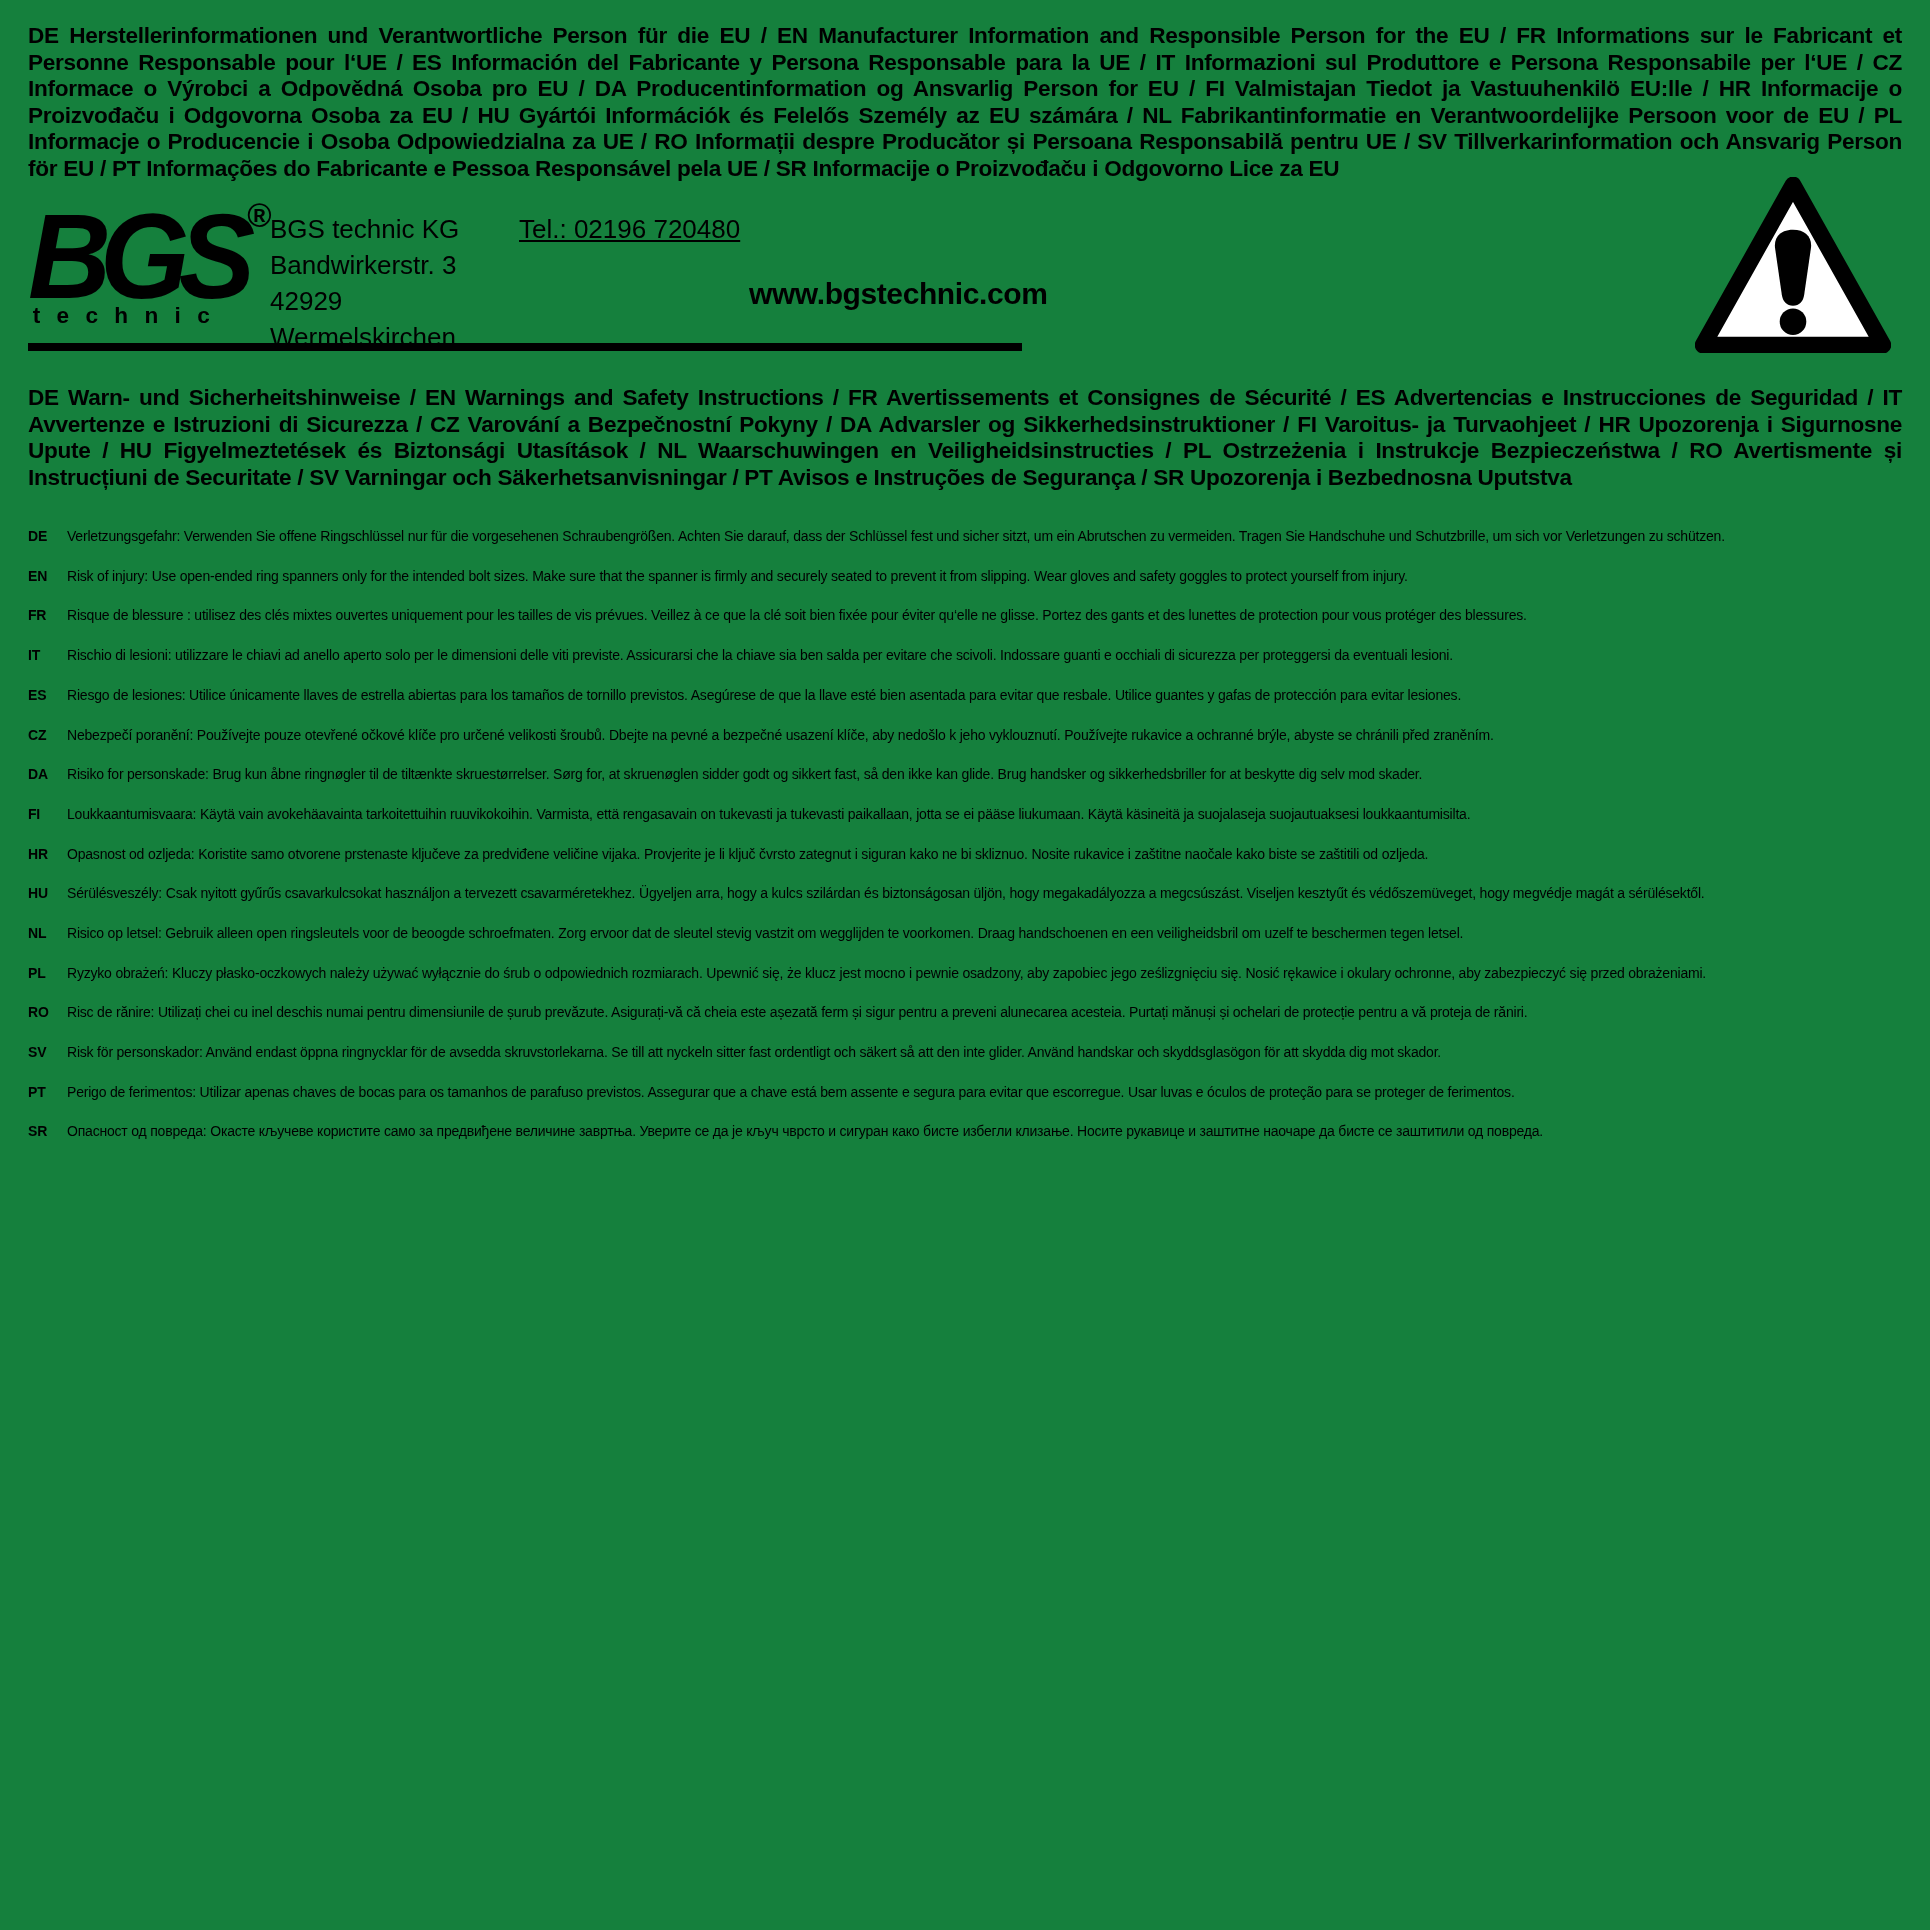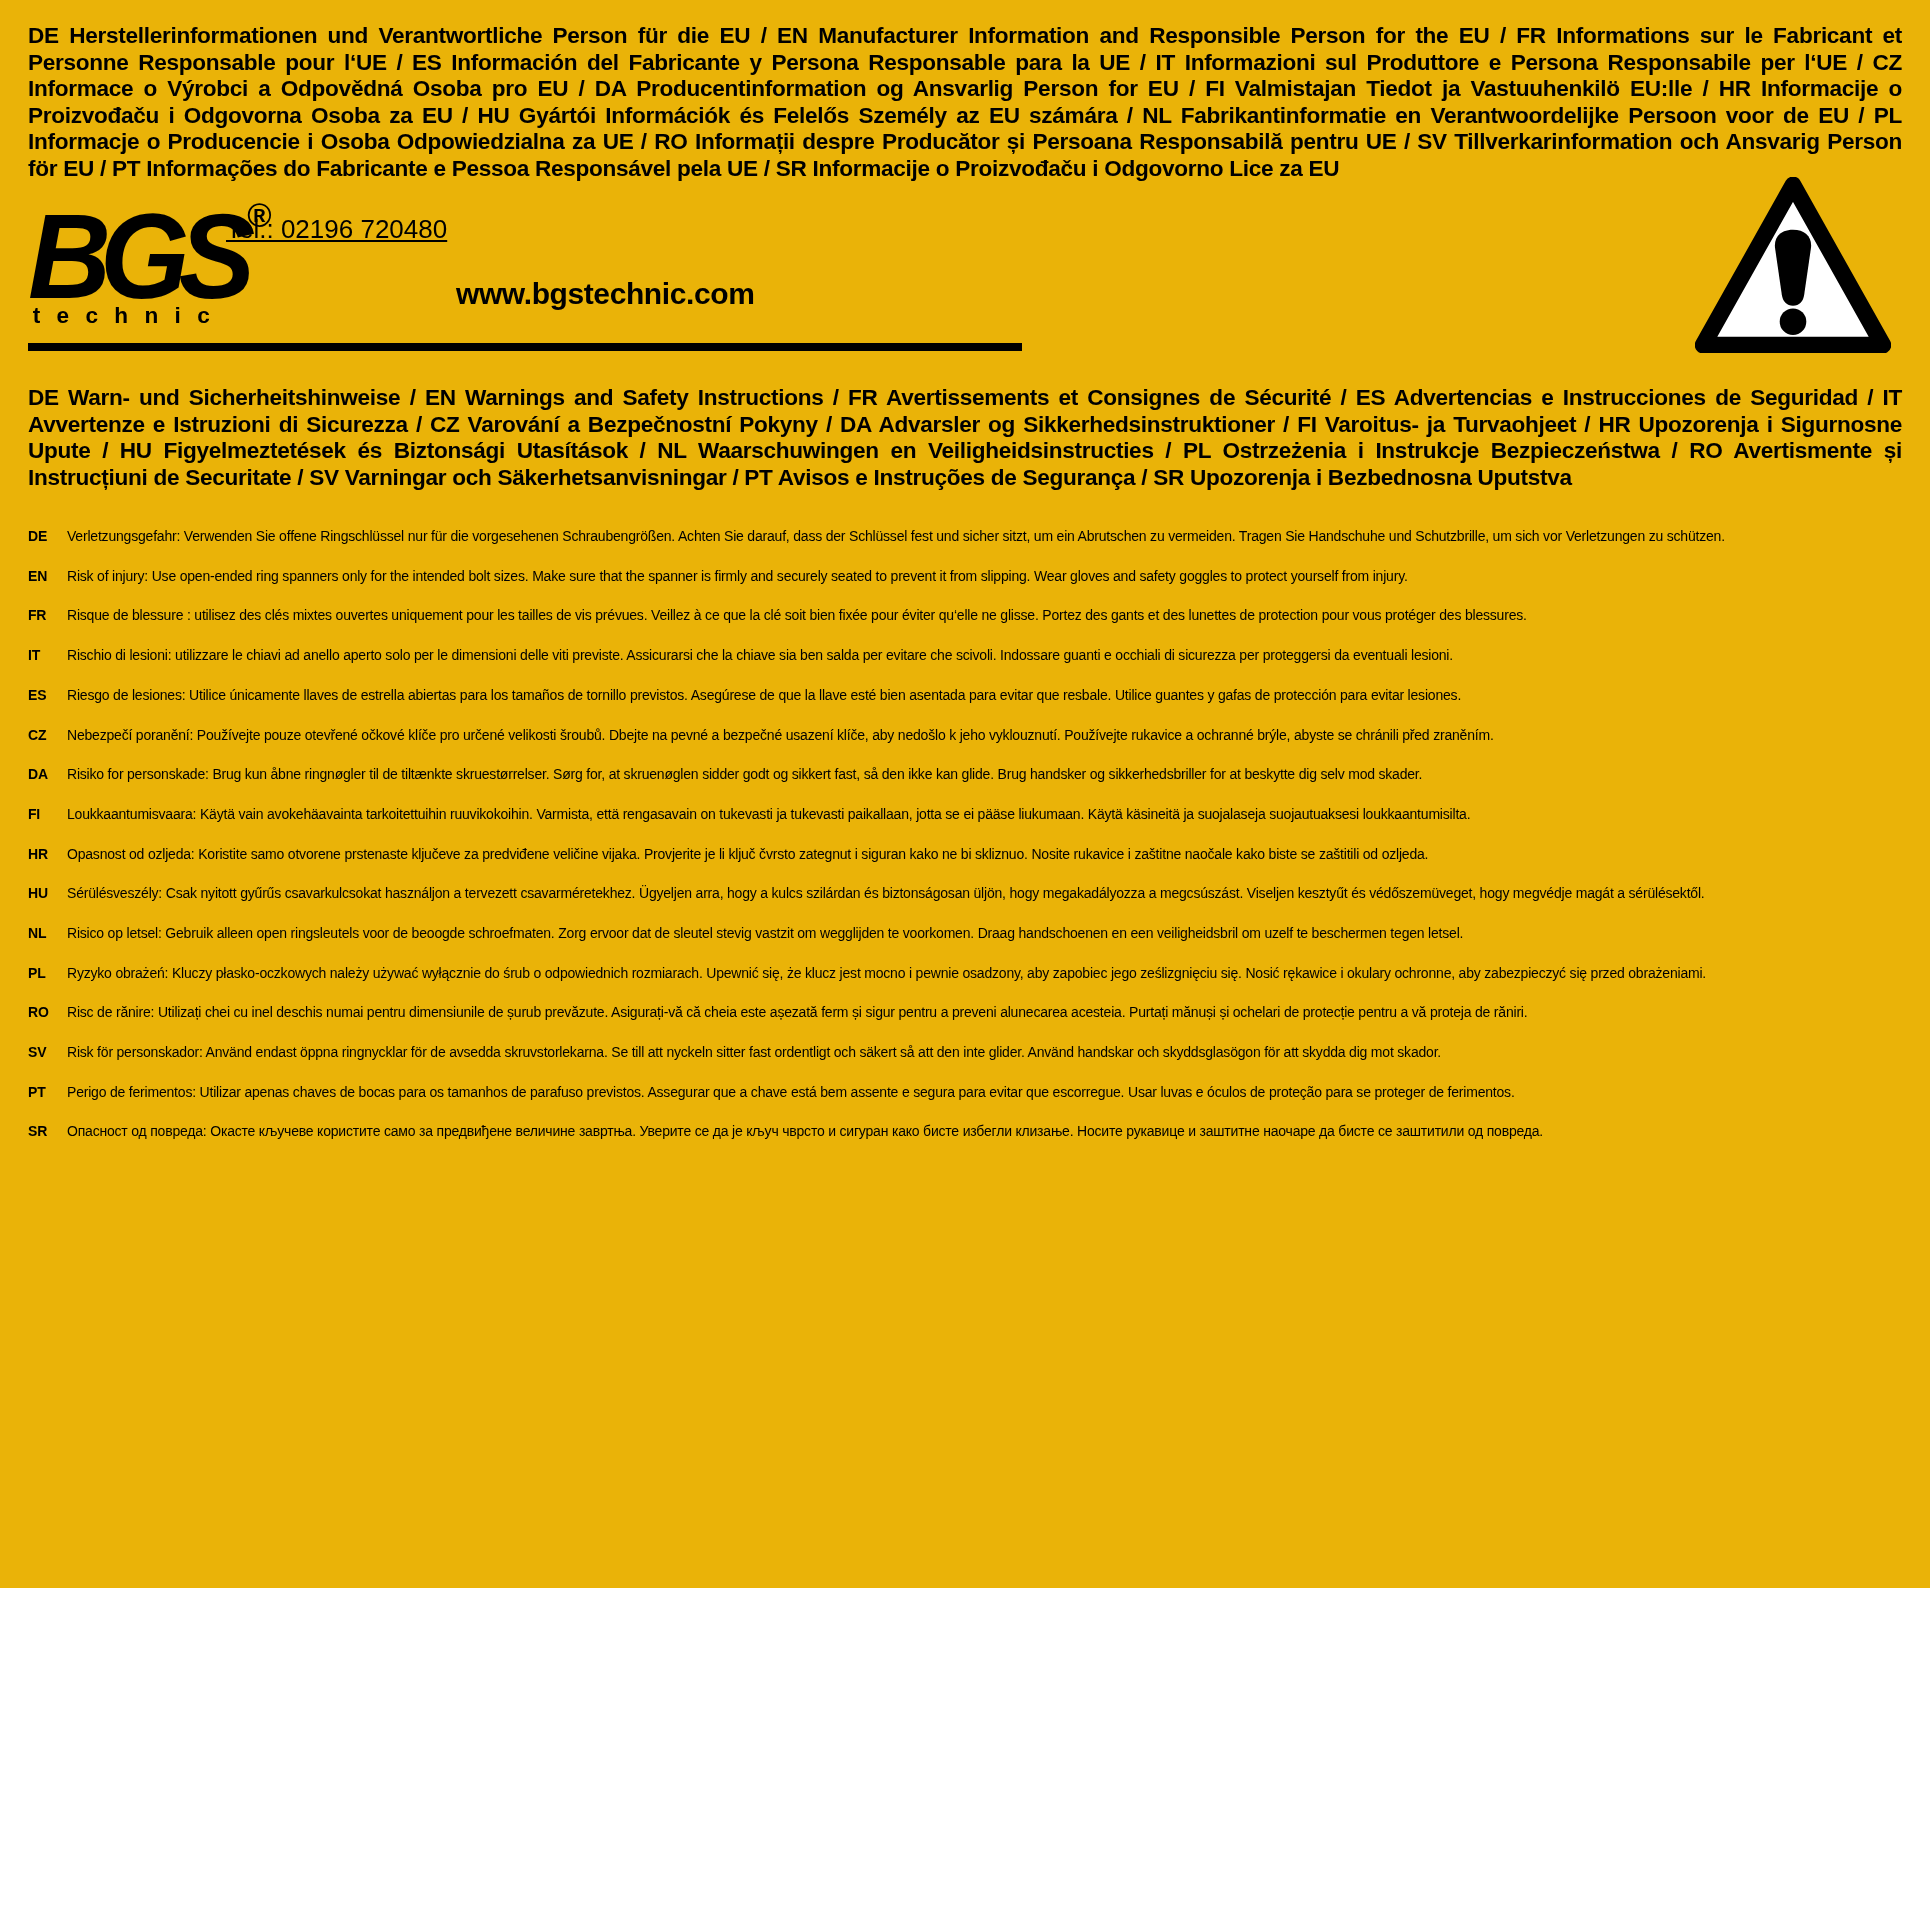--- a/index.html
+++ b/index.html
@@ -5,24 +5,24 @@
   html, body {
     margin: 0;
     padding: 0;
     background: #ffffff;
     color: #000000;
     font-family: "Liberation Sans", sans-serif;
   }
   .page {
     position: relative;
     width: 1930px;
-    height: 1588px;
+    height: 1930px;
     box-sizing: border-box;
     padding: 23px 28px 0 28px;
-    background: #eab308;
+    background: #15803d;
     overflow: hidden;
   }
   .intro {
     margin: 0;
     font-weight: bold;
     font-size: 22.6px;
     line-height: 26.5px;
     letter-spacing: -0.3px;
     text-align: justify;
   }
@@ -128,20 +128,25 @@
 
 <div class="page">
 
   <p class="intro">DE Herstellerinformationen und Verantwortliche Person für die EU  /  EN Manufacturer Information and Responsible Person for the EU  /  FR Informations sur le Fabricant et Personne Responsable pour l‘UE  /  ES Información del Fabricante y Persona Responsable para la UE  /  IT Informazioni sul Produttore e Persona Responsabile per l‘UE  /  CZ Informace o Výrobci a Odpovědná Osoba pro EU  /  DA Producentinformation og Ansvarlig Person for EU  /  FI Valmistajan Tiedot ja Vastuuhenkilö EU:lle  /  HR Informacije o Proizvođaču i Odgovorna Osoba za EU  /  HU Gyártói Információk és Felelős Személy az EU számára  /  NL Fabrikantinformatie en Verantwoordelijke Persoon voor de EU  /  PL Informacje o Producencie i Osoba Odpowiedzialna za UE  /  RO Informații despre Producător și Persoana Responsabilă pentru UE  /  SV Tillverkarinformation och Ansvarig Person för EU  /  PT Informações do Fabricante e Pessoa Responsável pela UE  /  SR Informacije o Proizvođaču i Odgovorno Lice za EU</p>
 
   <div class="brand-row">
     <div class="logo">
       <div class="logo-main"><span class="logo-bgs">BGS</span><span class="logo-reg">®</span></div>
       <div class="logo-sub">technic</div>
     </div>
+    <div class="company-col">
+      <div>BGS technic KG</div>
+      <div>Bandwirkerstr. 3</div>
+      <div>42929 Wermelskirchen</div>
+    </div>
     <div class="contact-col">
       <div>Tel.: 02196 720480</div>
     </div>
     <div class="website">www.bgstechnic.com</div>
   </div>
 
   <svg class="warn-triangle" viewBox="0 0 100 90" xmlns="http://www.w3.org/2000/svg" aria-hidden="true">
     <path d="M50 4 L96 86 L4 86 Z" fill="#ffffff" stroke="#000000" stroke-width="8.5" stroke-linejoin="round"></path>
     <path d="M50 27 c-6.2 0 -9.8 3.6 -9.2 9.2 l3.5 24.2 c0.5 3.4 2.5 5.5 5.7 5.5 c3.2 0 5.2 -2.1 5.7 -5.5 l3.5 -24.2 c0.6 -5.6 -3 -9.2 -9.2 -9.2 z" fill="#000000"></path>
     <circle cx="50" cy="74" r="6.8" fill="#000000"></circle>

